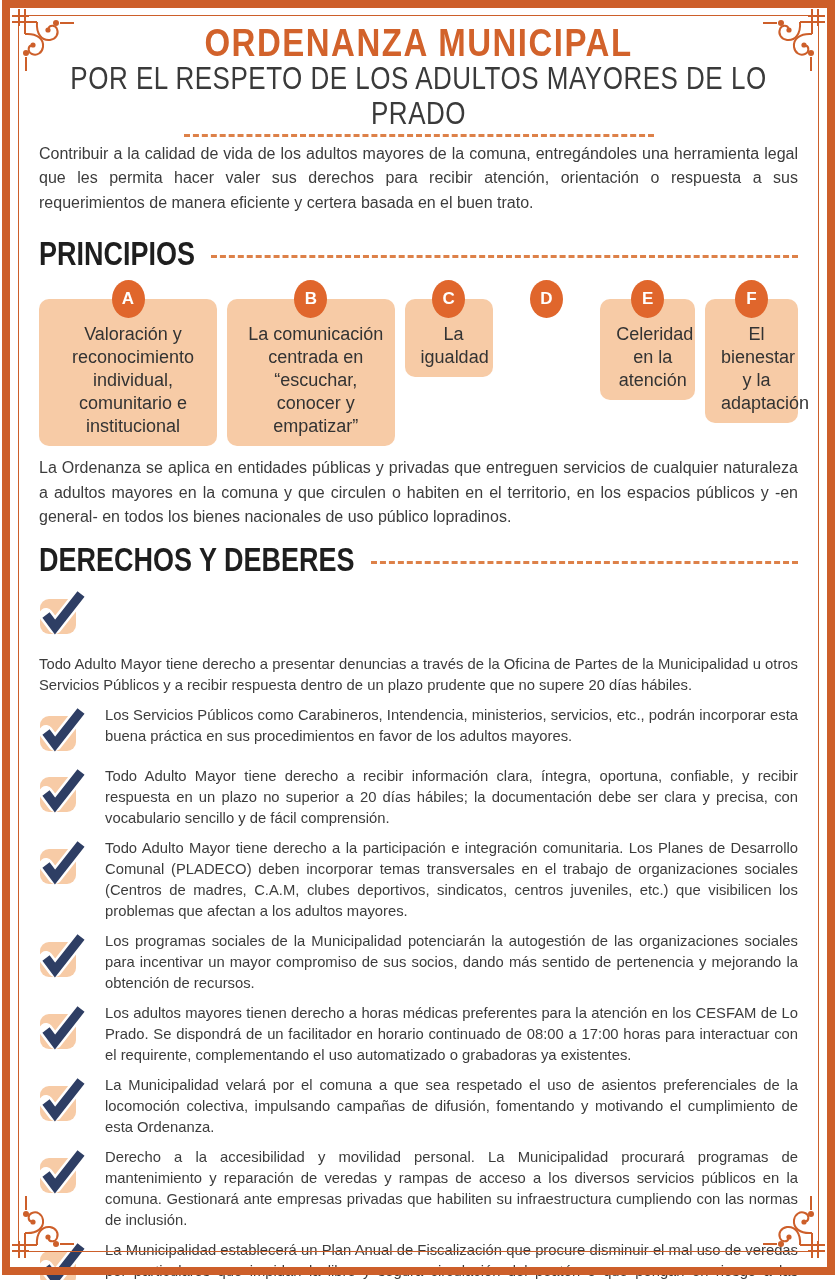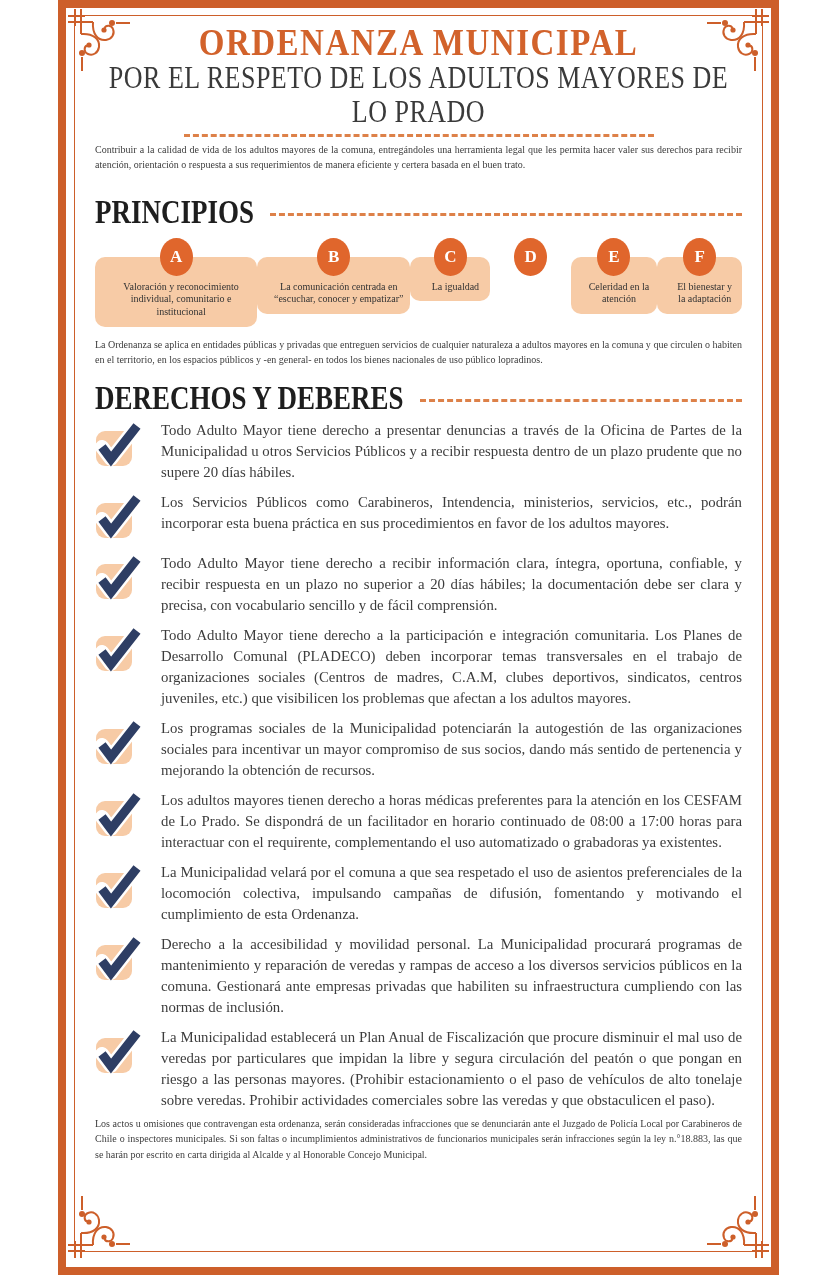--- a/index.html
+++ b/index.html
@@ -1,20 +1,20 @@
 <!DOCTYPE html>
 <html><head>
 <meta charset="utf-8">
 <style>
   * { margin:0; padding:0; box-sizing:border-box; }
   html,body { background:#ffffff; }
   .page {
-    position:relative; width:721px; height:1280px; margin:0 auto;
+    position:relative; width:833px; height:1280px; margin:0 auto;
     background:#ffffff; overflow:hidden;
-    font-family:Liberation Serif, serif; color:#3c3c3c;
+    font-family:Liberation Sans, sans-serif; color:#3c3c3c;
   }
   
   .frame-outer {
     position:absolute; left:0; top:0; right:0; bottom:5px;
     border:8px solid #cd5f2a; pointer-events:none; z-index:5;
   }
   .frame-inner {
     position:absolute; left:16px; top:15px; right:16px; bottom:28px;
     border:1.5px solid #cd5f2a; pointer-events:none; z-index:5;
   }
@@ -40,42 +40,42 @@
     border-top:3px dashed #dd8149; height:0;
   }
   .section-head { display:flex; align-items:center; }
   .section-head .h {
     font-size:27px; font-weight:bold; color:#1e1e1e; letter-spacing:0;
     transform:scaleY(1.22); transform-origin:left center; white-space:nowrap;
   }
   .section-head .dash {
     flex:1; border-top:3px dashed #dd8149; height:0; margin-left:16px; margin-top:4px;
   }
-  .para { font-size:10px; line-height:1.52; text-align:justify; color:#3c3c3c; margin-top:5px; }
+  .para { font-size:16px; line-height:1.52; text-align:justify; color:#3c3c3c; margin-top:5px; }
 
   
   .principles { display:flex; justify-content:space-between; margin:4px 0 10px 0; }
   .principle { display:flex; flex-direction:column; align-items:center; }
   .p-a { width:178px; } .p-b { width:168px; } .p-c { width:88px; }
   .p-d { width:88px; }  .p-e { width:95px; }  .p-f { width:93px; }
   .badge {
     width:33px; height:38px; border-radius:50%; background:#e0662c; color:#fff;
     font-weight:bold; font-size:17px; display:flex; align-items:center; justify-content:center;
     z-index:1; margin-bottom:-19px;
   }
   .pbox {
     background:#f7cba6; border-radius:10px; width:100%;
     padding:24px 6px 8px 16px; text-align:center;
-    font-size:10px; line-height:1.28; color:#333333;
+    font-size:18px; line-height:1.28; color:#333333;
   }
   .principles-note { margin-top:8px; }
 
   
   .check-item { display:flex; margin-top:9px; }
-  .check-item:first-of-type { margin-top:6px; }
+  .check-item:first-of-type { margin-top:12px;flex-direction:column; }
   .check-icon { flex:0 0 66px; padding-top:2px; }
   .check-text { flex:1; font-size:14.8px; line-height:1.42; text-align:justify; color:#3c3c3c; }
 </style>
 </head>
 <body>
 
 <div class="page">
 
   <div class="frame-outer"></div>
   <div class="frame-inner"></div>

